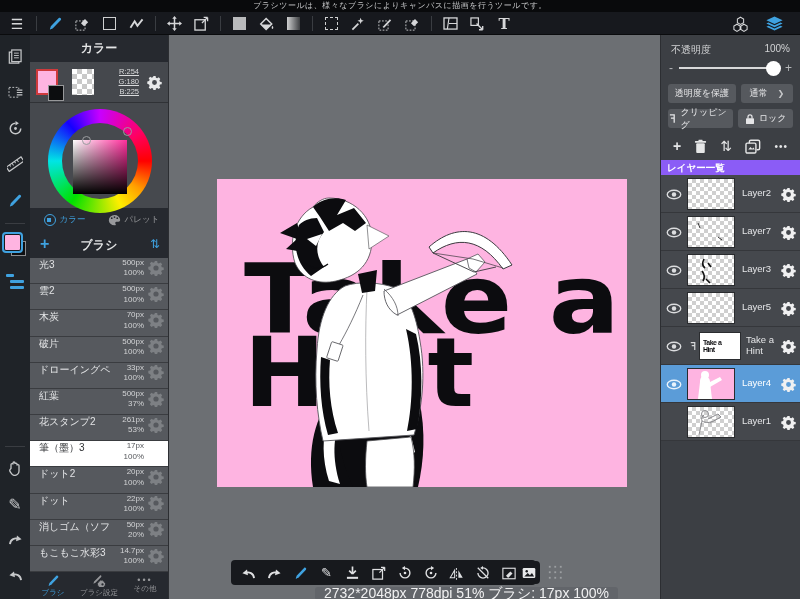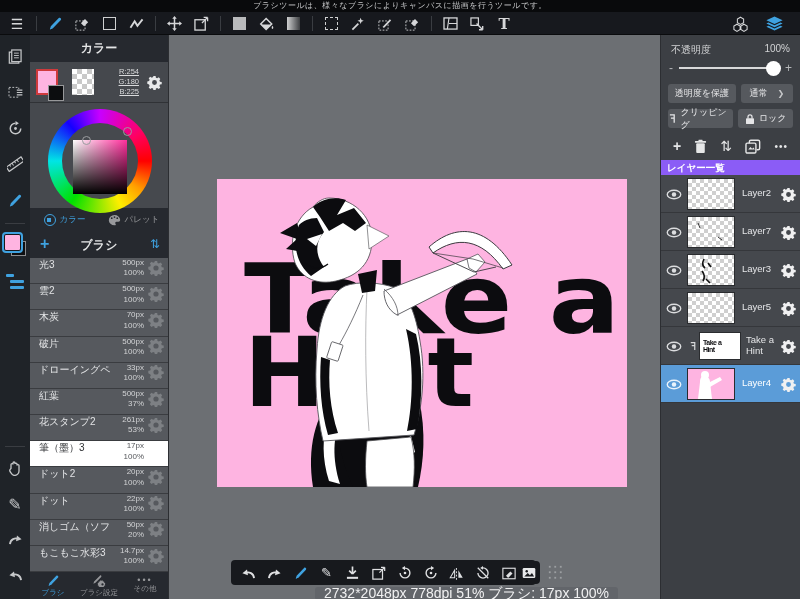--- a/index.html
+++ b/index.html
@@ -826,14 +826,28 @@
           <path d="M16,7 c-3,0 -4,3 -4,6 l-2,17 h14 l-2,-17 c0,-3 -2,-6 -6,-6 z" fill="#fff"></path>
           <path d="M20,14 L32,8 l2,3 -12,7 z" fill="#fff"></path>
           <circle cx="17" cy="6" r="4" fill="#fff"></circle>
         </svg>
         </span>
       <span class="lname">Layer4</span>
       <span class="lgear"><svg class="ic" width="15" height="15">
             <use href="#i-gear"></use>
           </svg></span>
     </div>
+    <div class="lrow">
+      <span class="leye"></span>
+      <span class="lthumb">
+          <span class="checker-s"></span>
+        <svg width="48" height="32" style="position:absolute;inset:0">
+          <path d="M16,8 c-2,1 -3,4 -2,6 l-3,14 M20,12 l10,-5 3,3 -11,6 M14,14 c4,2 8,2 10,0" stroke="#8a8a8e" stroke-width="1" fill="none"></path>
+          <circle cx="17" cy="7" r="3.5" stroke="#8a8a8e" fill="none"></circle>
+        </svg>
+        </span>
+      <span class="lname">Layer1</span>
+      <span class="lgear"><svg class="ic" width="15" height="15">
+            <use href="#i-gear"></use>
+          </svg></span>
+    </div>
   </div>
 </div>
 
 </body></html>

